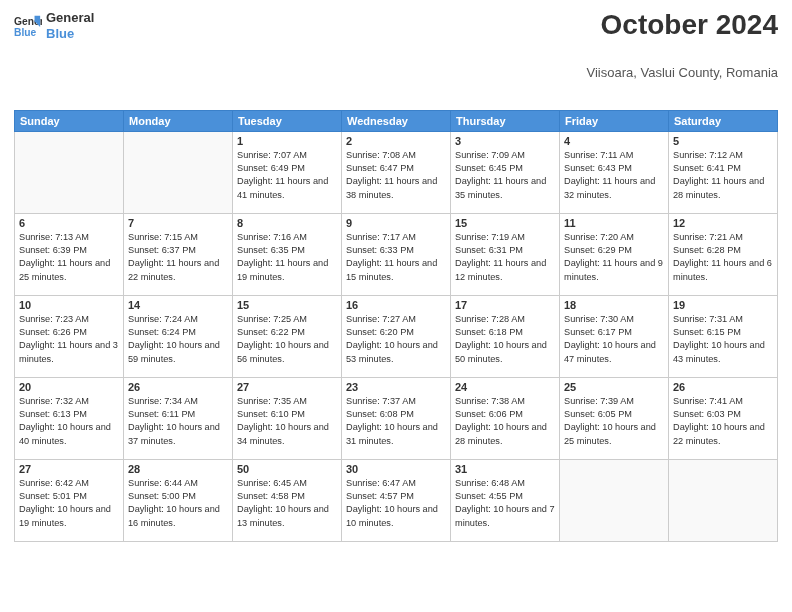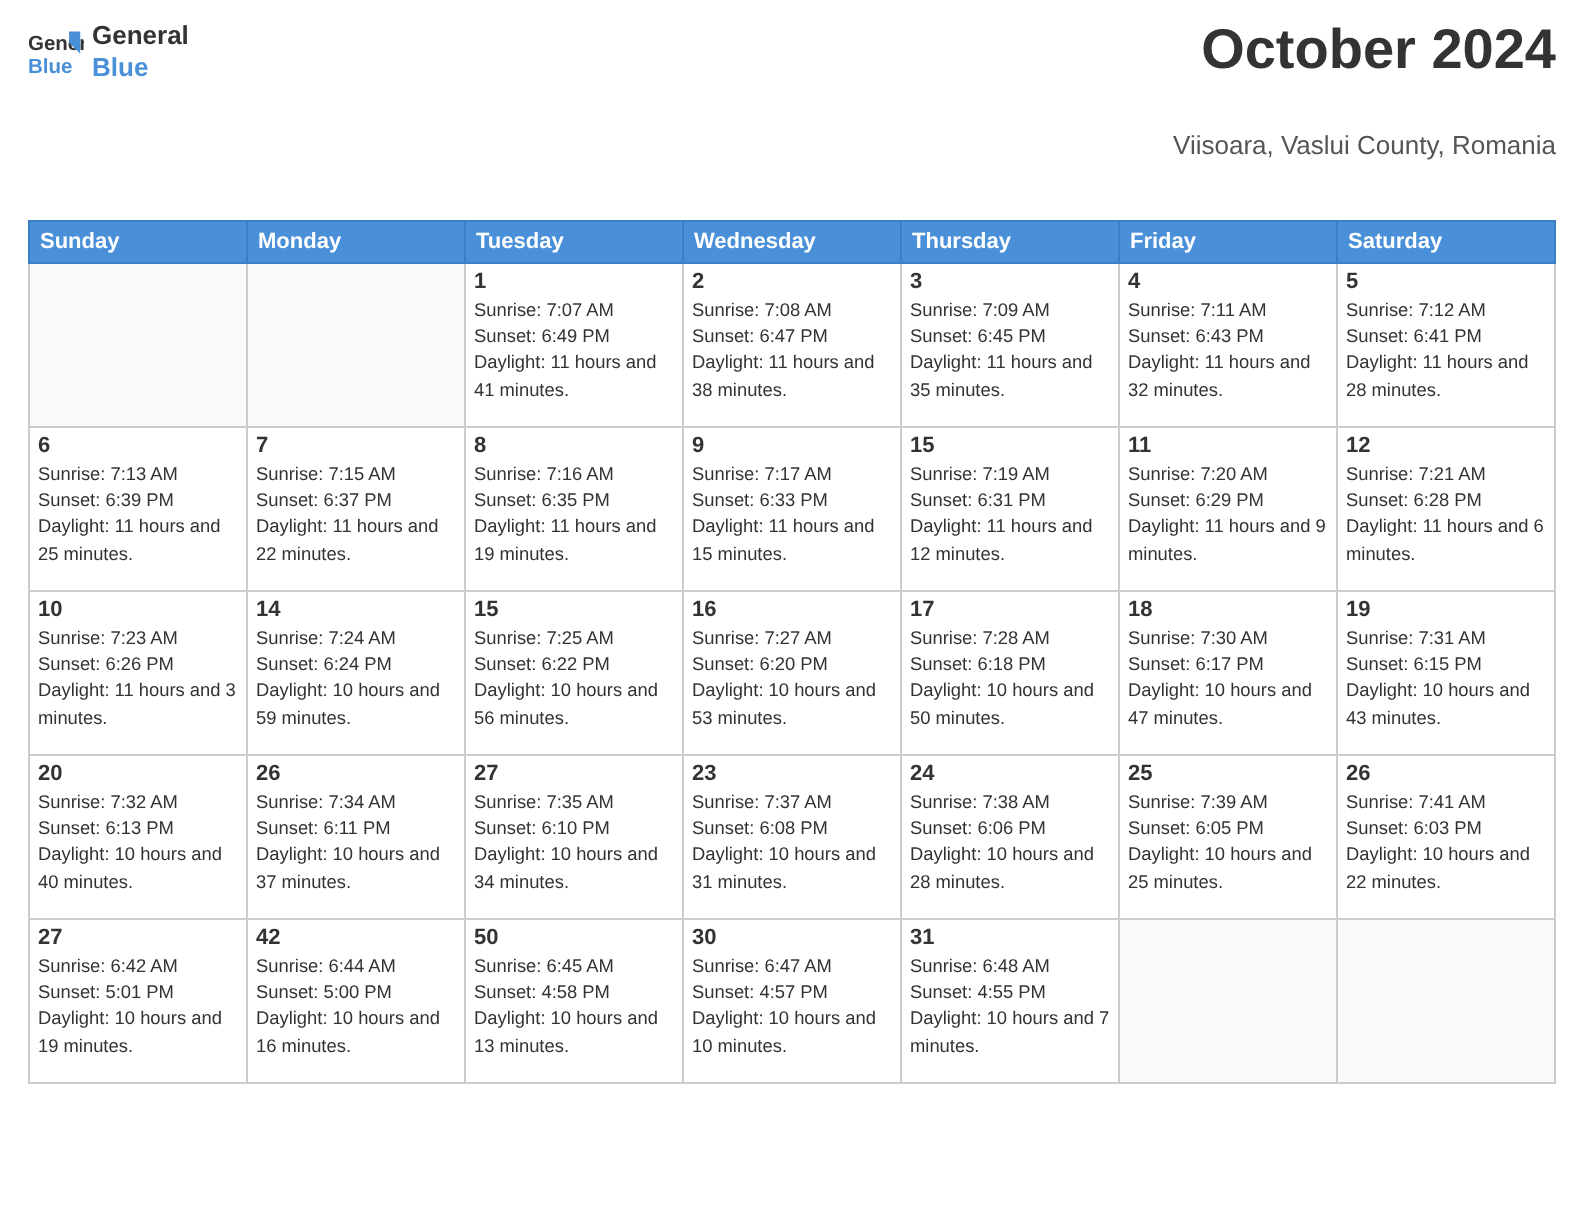--- a/index.html
+++ b/index.html
@@ -230,21 +230,21 @@
             <span class="day-num">26</span>
             <div class="cell-info">Sunrise: 7:41 AM<br>Sunset: 6:03 PM<br>Daylight: 10 hours and 22 minutes.</div>
           </td>
         </tr>
         <tr>
           <td>
             <span class="day-num">27</span>
             <div class="cell-info">Sunrise: 6:42 AM<br>Sunset: 5:01 PM<br>Daylight: 10 hours and 19 minutes.</div>
           </td>
           <td>
-            <span class="day-num">42</span>
+            <span class="day-num">28</span>
             <div class="cell-info">Sunrise: 6:44 AM<br>Sunset: 5:00 PM<br>Daylight: 10 hours and 16 minutes.</div>
           </td>
           <td>
             <span class="day-num">50</span>
             <div class="cell-info">Sunrise: 6:45 AM<br>Sunset: 4:58 PM<br>Daylight: 10 hours and 13 minutes.</div>
           </td>
           <td>
             <span class="day-num">30</span>
             <div class="cell-info">Sunrise: 6:47 AM<br>Sunset: 4:57 PM<br>Daylight: 10 hours and 10 minutes.</div>
           </td>

